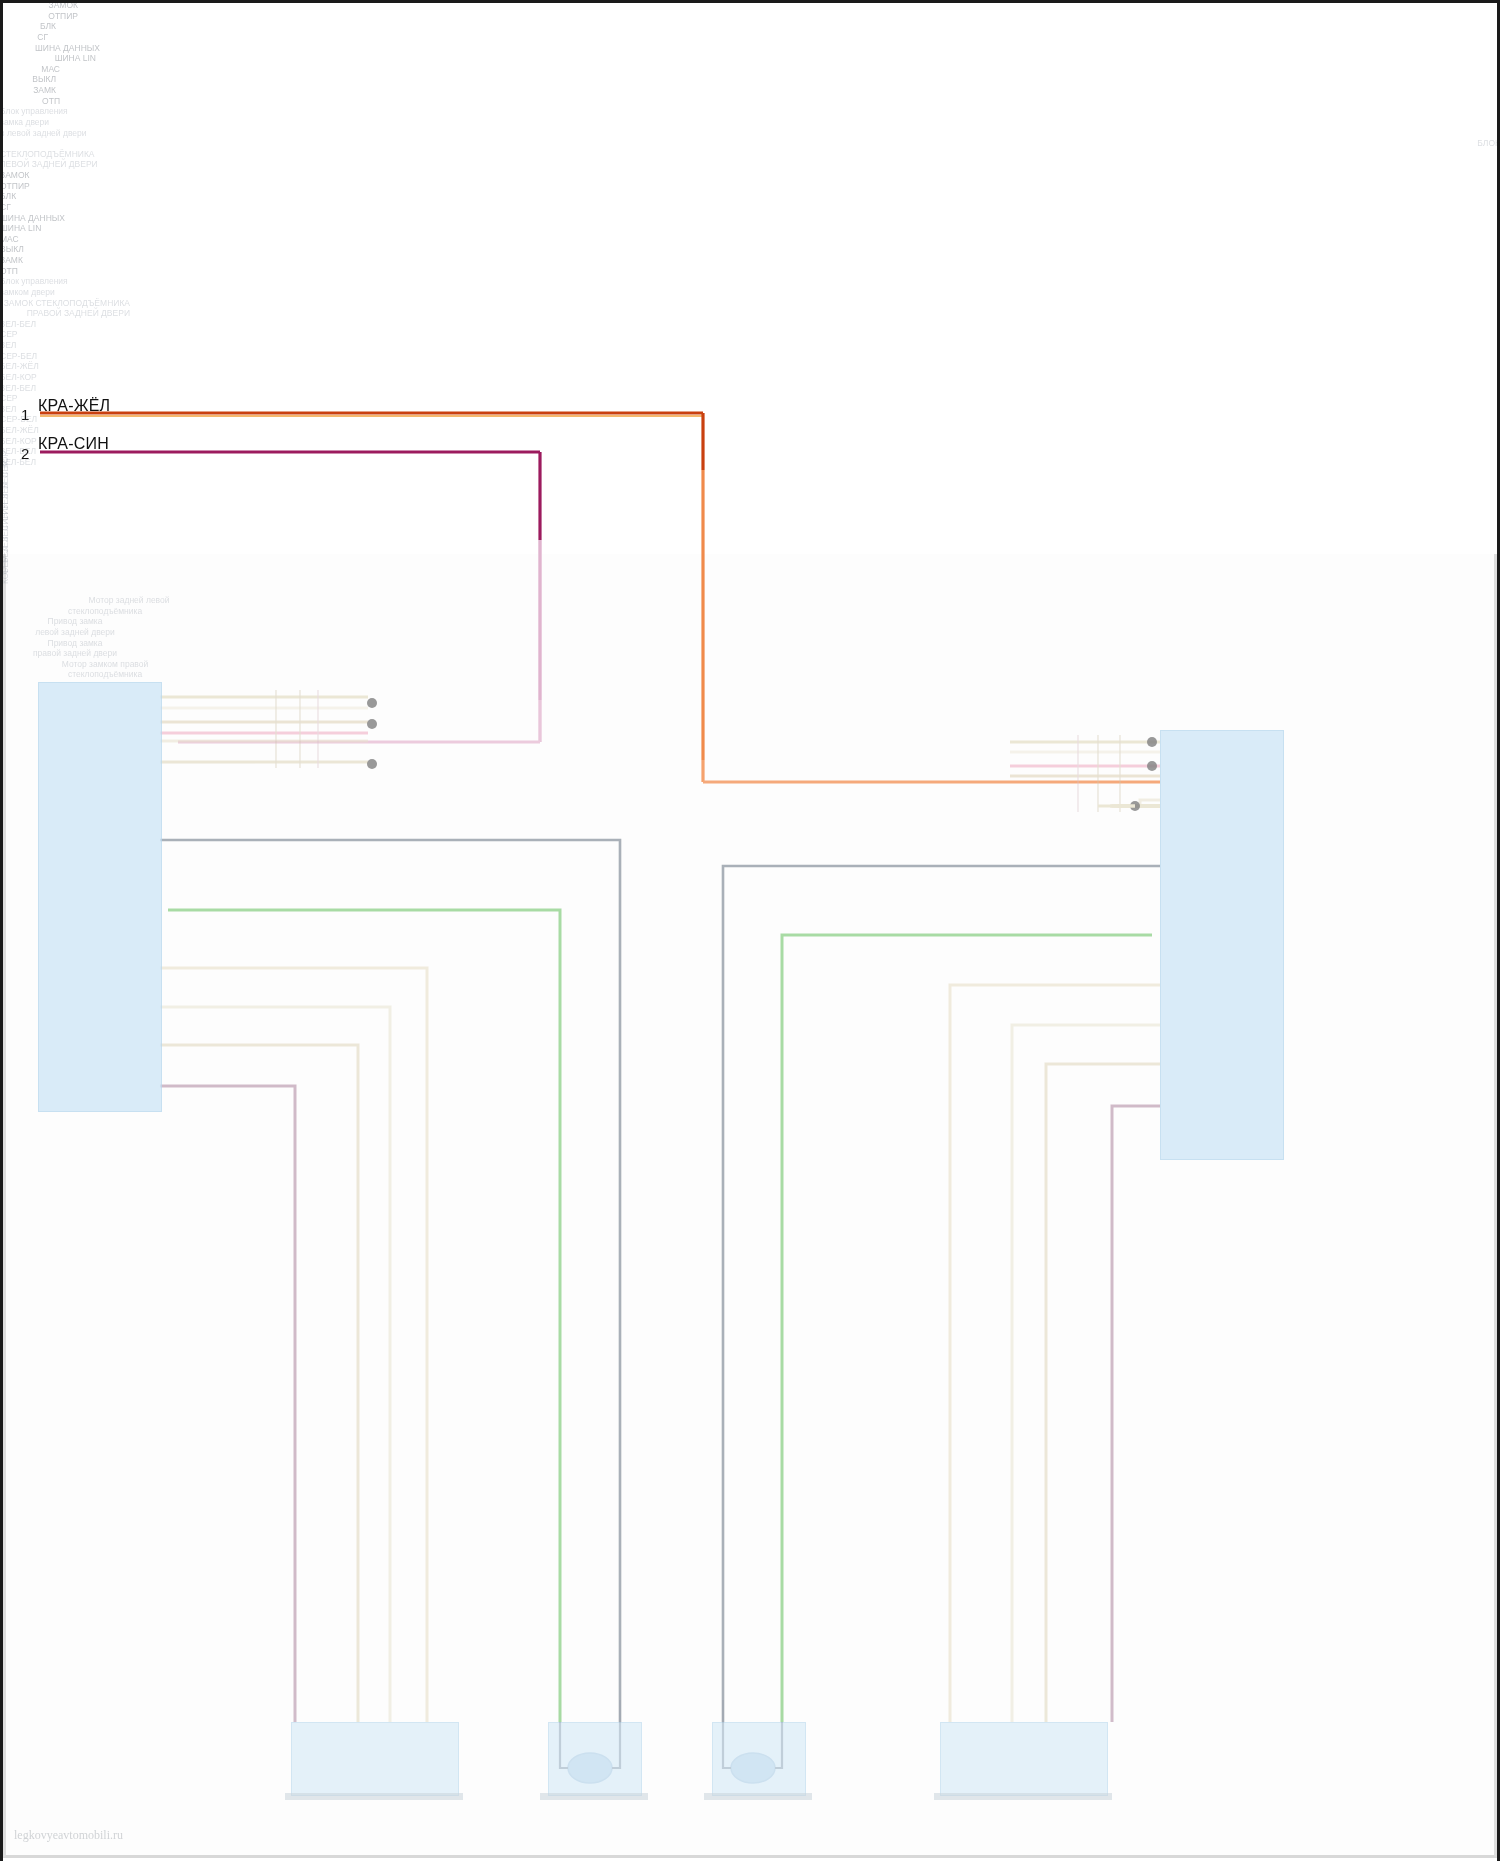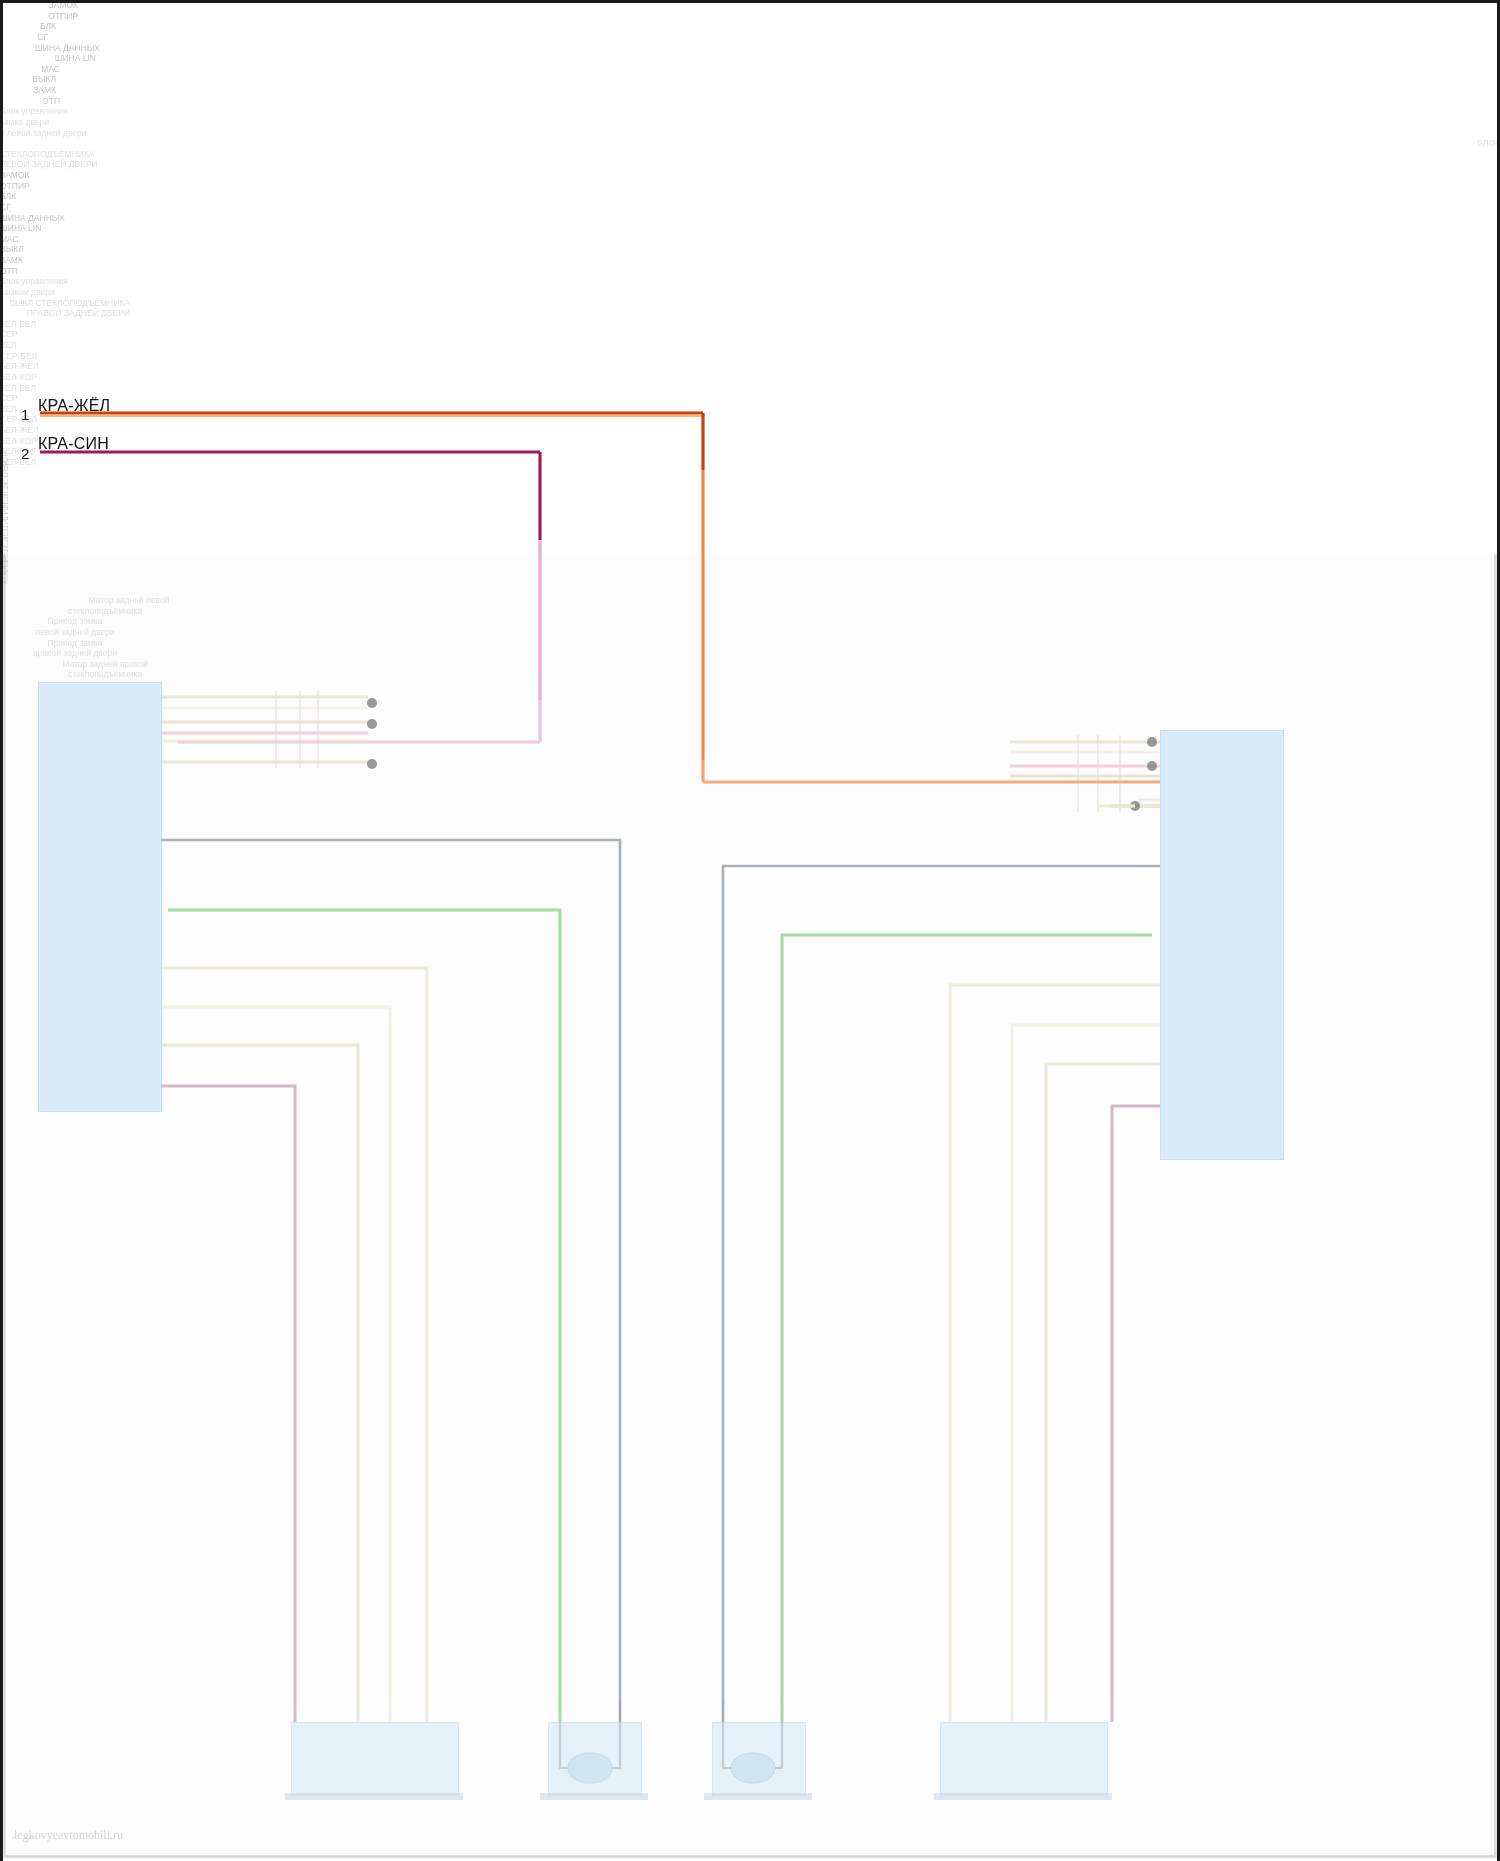--- a/index.html
+++ b/index.html
@@ -307,21 +307,21 @@
   <div class="micro dark" style="left:1168px;top:727px;">ШИНА ДАННЫХ</div>
   <div class="micro dark" style="left:1168px;top:779px;">ШИНА LIN</div>
   <div class="micro dark" style="left:1168px;top:831px;">МАС</div>
   <div class="micro dark" style="left:1168px;top:878px;">ВЫКЛ</div>
   <div class="micro dark" style="left:1168px;top:914px;">ЗАМК</div>
   <div class="micro dark" style="left:1168px;top:947px;">ОТП</div>
 
   <div class="micro" style="left:1124px;top:975px;">Блок управления</div>
   <div class="micro" style="left:1124px;top:990px;">замком двери</div>
 
-  <div class="micro r" style="left:880px;top:613px;width:130px;">ВЫКЛ СТЕКЛОПОДЪЁМНИКА</div>
+  <div class="micro r" style="left:880px;top:613px;width:130px;">ЗАМОК СТЕКЛОПОДЪЁМНИКА</div>
   <div class="micro r" style="left:880px;top:672px;width:130px;">ПРАВОЙ ЗАДНЕЙ ДВЕРИ</div>
 
   <div class="micro" style="left:215px;top:688px;">ЗЕЛ-БЕЛ</div>
   <div class="micro" style="left:215px;top:830px;">СЕР</div>
   <div class="micro" style="left:215px;top:900px;">ЗЕЛ</div>
   <div class="micro" style="left:215px;top:958px;">СЕР-БЕЛ</div>
   <div class="micro" style="left:215px;top:997px;">БЕЛ-ЖЁЛ</div>
   <div class="micro" style="left:215px;top:1036px;">БЕЛ-КОР</div>
   <div class="micro" style="left:215px;top:1076px;">ЗЕЛ-БЕЛ</div>
 
@@ -351,19 +351,19 @@
 
   <div class="micro" style="left:272px;top:1804px;width:210px;text-align:center;padding-left:24px;">Мотор задней левой</div>
   <div class="micro" style="left:272px;top:1819px;width:210px;text-align:center;">стеклоподъёмника</div>
 
   <div class="micro" style="left:520px;top:1804px;width:150px;text-align:center;">Привод замка</div>
   <div class="micro" style="left:520px;top:1819px;width:150px;text-align:center;">левой задней двери</div>
 
   <div class="micro" style="left:682px;top:1804px;width:150px;text-align:center;">Привод замка</div>
   <div class="micro" style="left:682px;top:1819px;width:150px;text-align:center;">правой задней двери</div>
 
-  <div class="micro" style="left:920px;top:1804px;width:210px;text-align:center;">Мотор задней правой</div>
+  <div class="micro" style="left:920px;top:1804px;width:210px;text-align:center;">Мотор замком правой</div>
   <div class="micro" style="left:920px;top:1819px;width:210px;text-align:center;">стеклоподъёмника</div>
 
   <div class="watermark">legkovyeavtomobili.ru</div>
 
   <div class="page-frame"></div>
 </div>
 
 </body></html>

